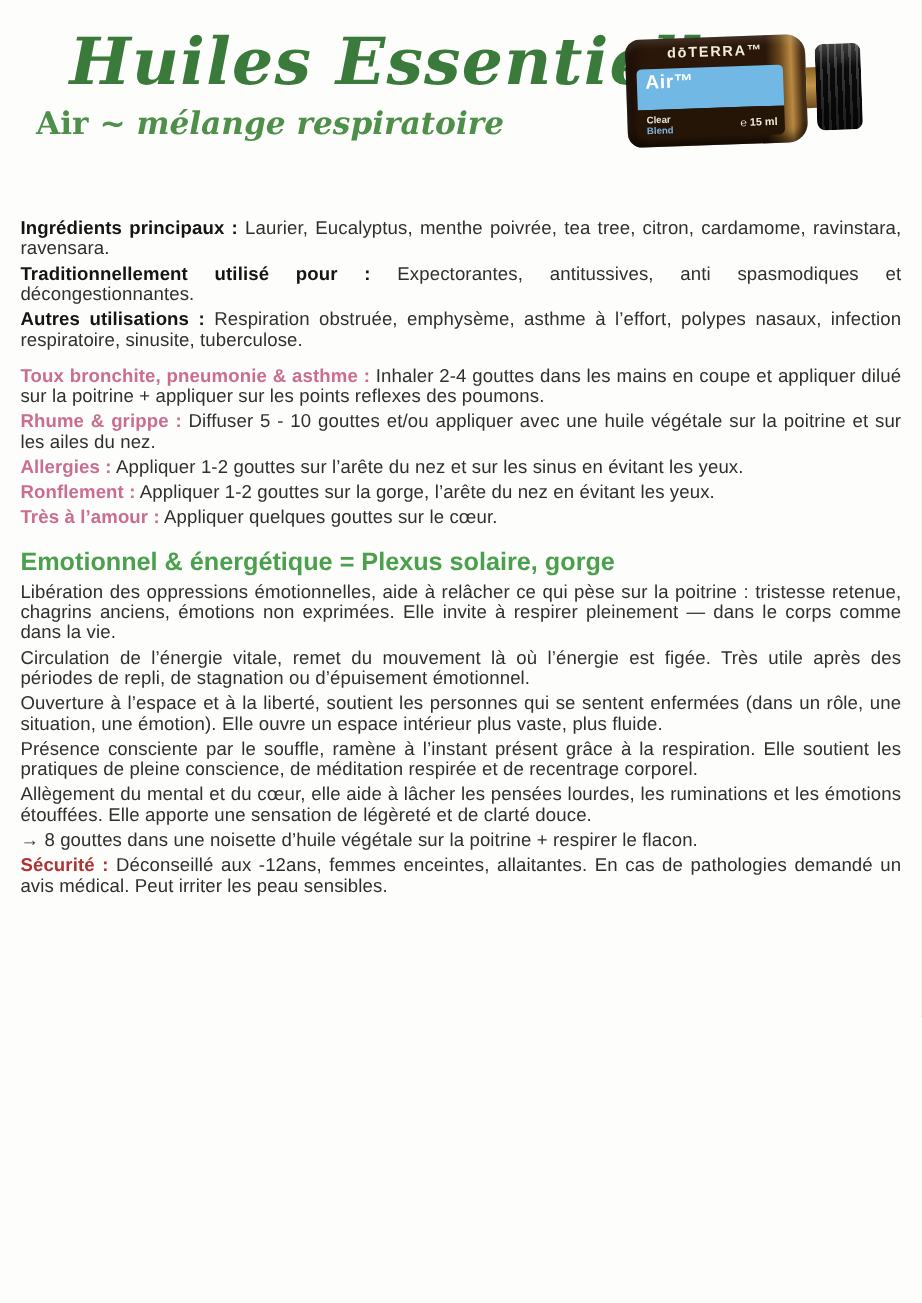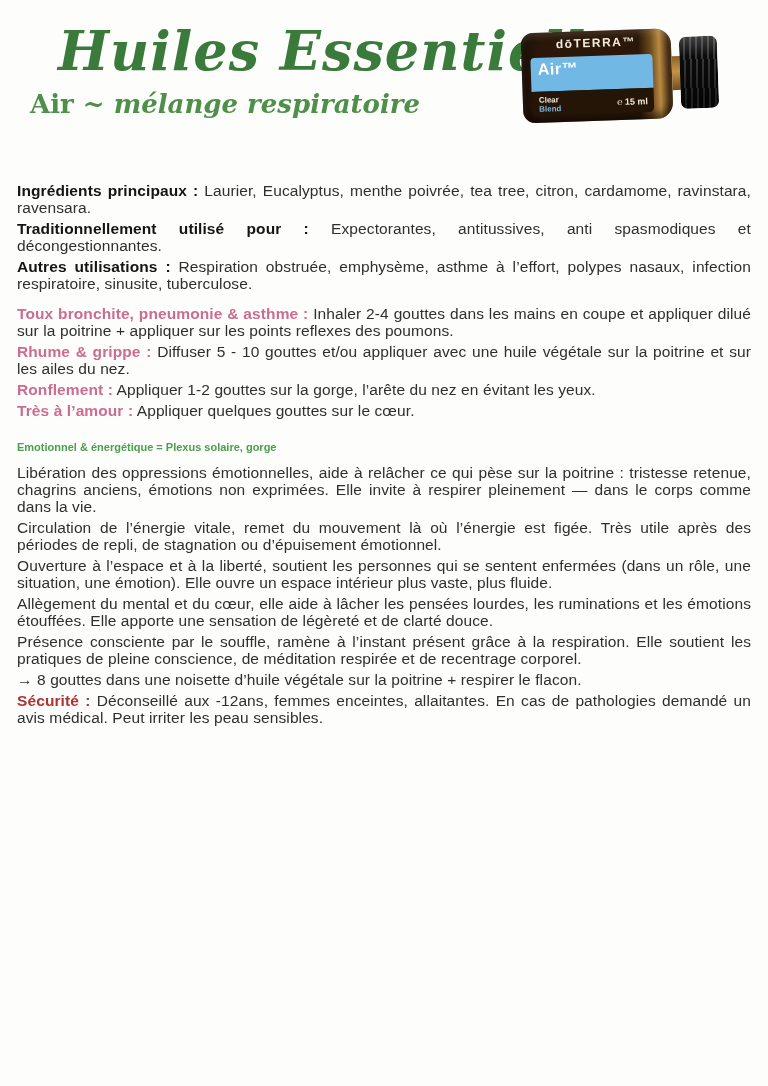--- a/index.html
+++ b/index.html
@@ -103,21 +103,21 @@
     color:var(--body-text);
     letter-spacing:.1px;
   }
   main p strong{font-weight:bold;}
   .general-section p strong{color:#141414;}
   .usage-section{margin-top:13px;}
   .usage-section p strong{color:var(--pink);}
   .emotional-section{margin-top:16px;}
   .section-heading{
     margin:0 0 4px 0;
-    font-size:11px;line-height:25px;
+    font-size:21px;line-height:25px;
     font-weight:bold;color:var(--section-green);
     text-align:left;
   }
   .safety-section{}
   .safety-section p strong{color:var(--red);}
 </style>
 </head>
 <body>
 
 <div class="page">
@@ -168,36 +168,40 @@
     <section class="usage-section">
       <p>
         <strong>Toux bronchite, pneumonie &amp; asthme :</strong>
         <span>Inhaler 2-4 gouttes dans les mains en coupe et appliquer dilué sur la poitrine + appliquer sur les points reflexes des poumons.</span>
       </p>
       <p>
         <strong>Rhume &amp; grippe :</strong>
         <span>Diffuser 5 - 10 gouttes et/ou appliquer avec une huile végétale sur la poitrine et sur les ailes du nez.</span>
       </p>
       <p>
+        <strong>Allergies :</strong>
+        <span>Appliquer 1-2 gouttes sur l’arête du nez et sur les sinus en évitant les yeux.</span>
+      </p>
+      <p>
         <strong>Ronflement :</strong>
         <span>Appliquer 1-2 gouttes sur la gorge, l’arête du nez en évitant les yeux.</span>
       </p>
       <p>
         <strong>Très à l’amour :</strong>
         <span>Appliquer quelques gouttes sur le cœur.</span>
       </p>
     </section>
 
     <section class="emotional-section">
       <h3 class="section-heading">Emotionnel &amp; énergétique = Plexus solaire, gorge</h3>
       <p>Libération des oppressions émotionnelles, aide à relâcher ce qui pèse sur la poitrine : tristesse retenue, chagrins anciens, émotions non exprimées. Elle invite à respirer pleinement — dans le corps comme dans la vie.</p>
       <p>Circulation de l’énergie vitale, remet du mouvement là où l’énergie est figée. Très utile après des périodes de repli, de stagnation ou d’épuisement émotionnel.</p>
       <p>Ouverture à l’espace et à la liberté, soutient les personnes qui se sentent enfermées (dans un rôle, une situation, une émotion). Elle ouvre un espace intérieur plus vaste, plus fluide.</p>
+      <p>Présence consciente par le souffle, ramène à l’instant présent grâce à la respiration. Elle soutient les pratiques de pleine conscience, de méditation respirée et de recentrage corporel.</p>
       <p>Allègement du mental et du cœur, elle aide à lâcher les pensées lourdes, les ruminations et les émotions étouffées. Elle apporte une sensation de légèreté et de clarté douce.</p>
-      <p>Présence consciente par le souffle, ramène à l’instant présent grâce à la respiration. Elle soutient les pratiques de pleine conscience, de méditation respirée et de recentrage corporel.</p>
       <p>→ 8 gouttes dans une noisette d’huile végétale sur la poitrine + respirer le flacon.</p>
     </section>
 
     <section class="safety-section">
       <p>
         <strong>Sécurité :</strong>
         <span>Déconseillé aux -12ans, femmes enceintes, allaitantes. En cas de pathologies demandé un avis médical. Peut irriter les peau sensibles.</span>
       </p>
     </section>
 

